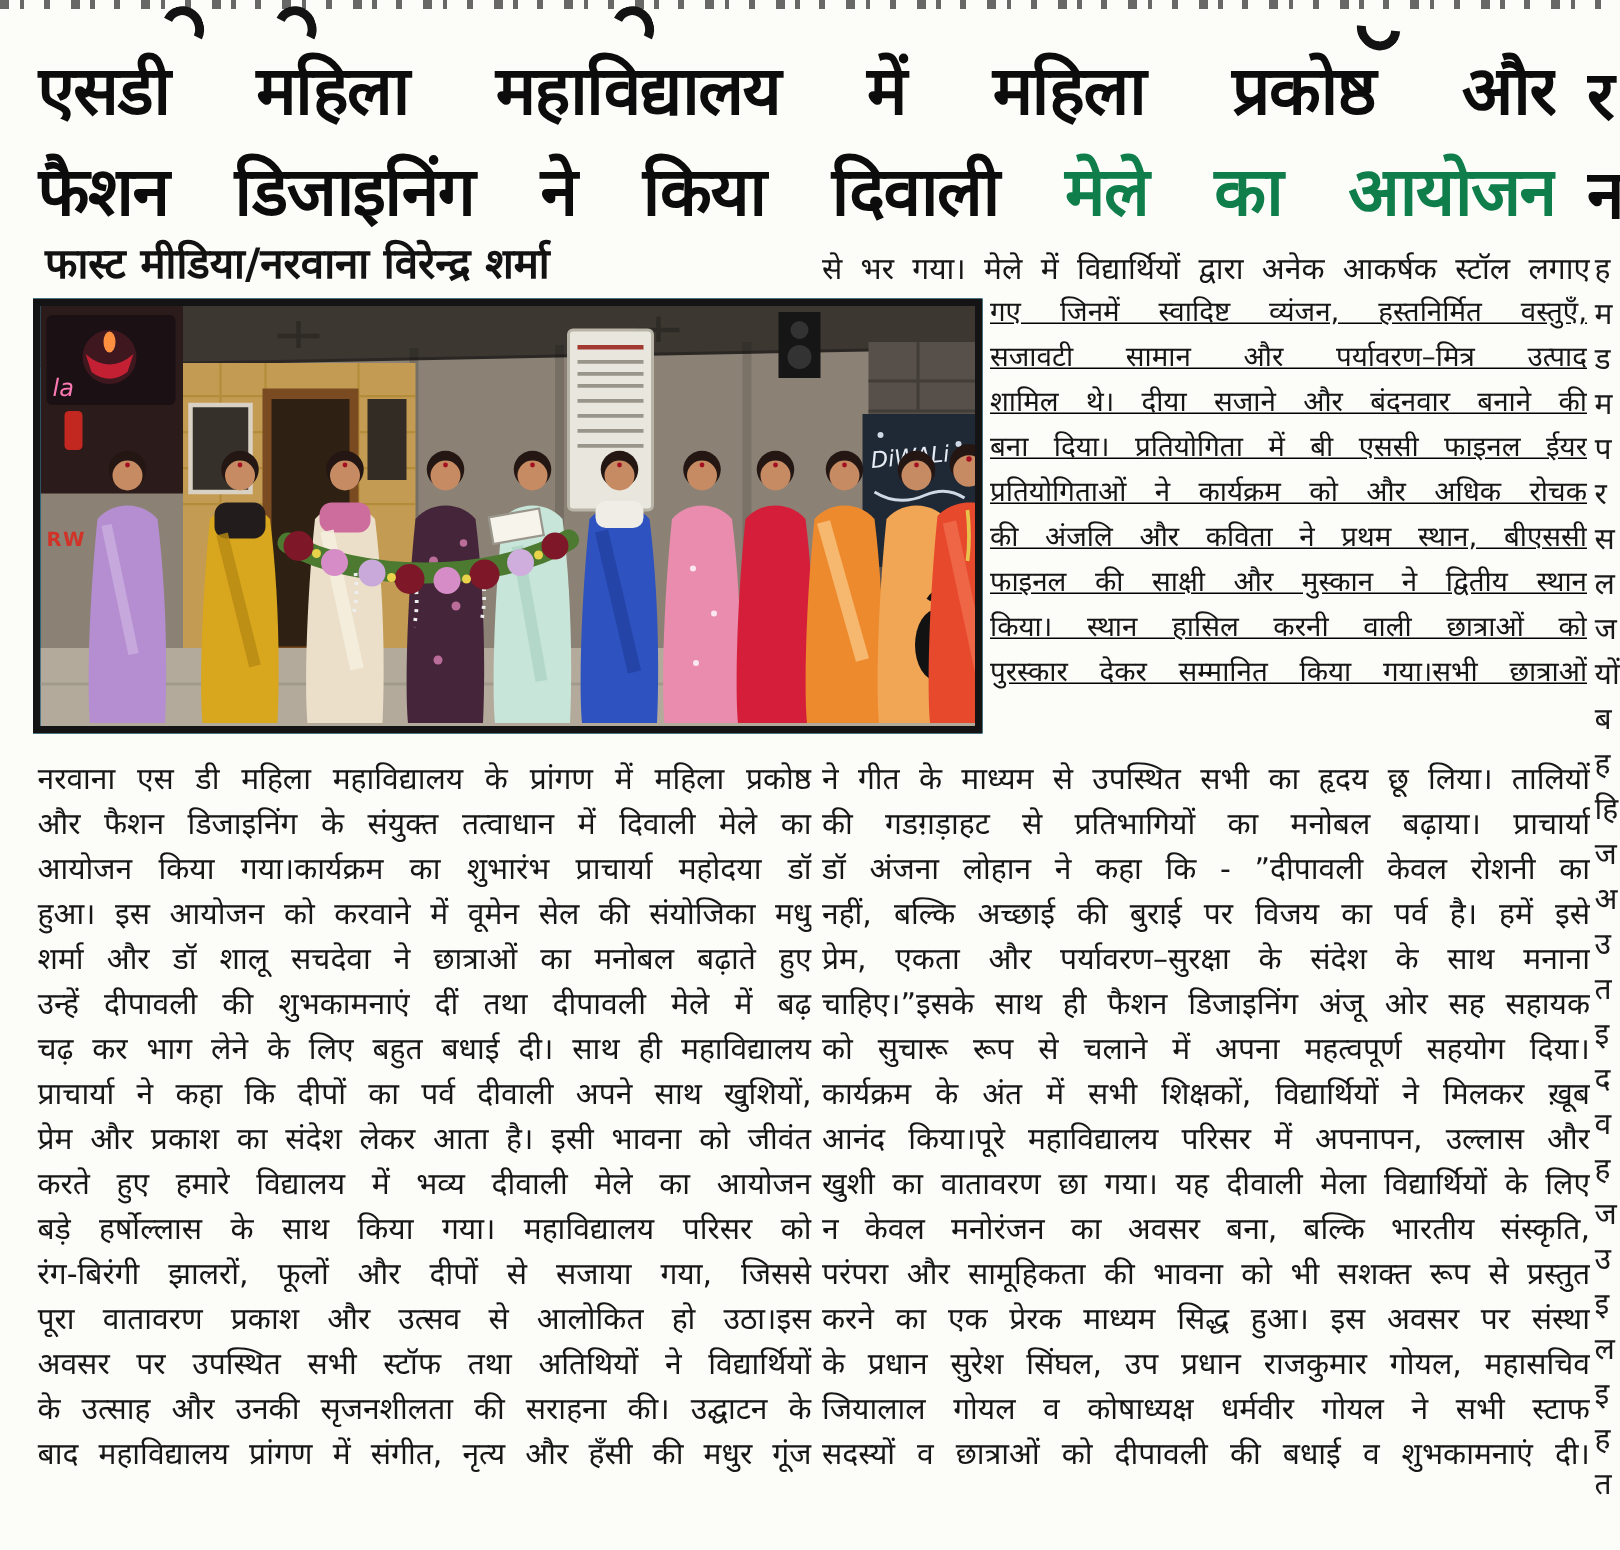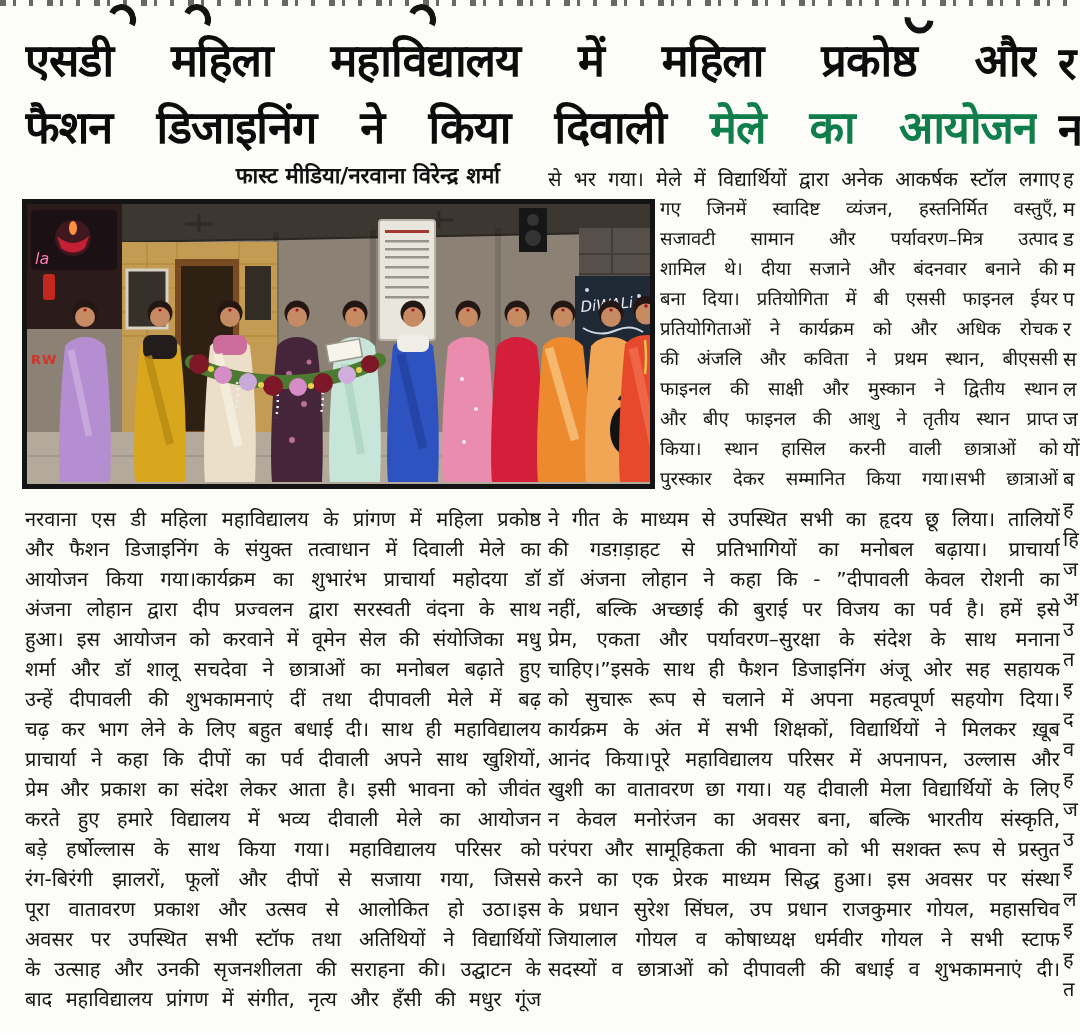--- a/index.html
+++ b/index.html
@@ -27,38 +27,38 @@
     text-align:justify;text-align-last:justify;white-space:nowrap;overflow:hidden;
   }
   .green{color:#0f7e4b;}
   
   .frag{
     left:1058px;width:22px;overflow:hidden;white-space:nowrap;
     font-weight:800;font-size:45px;line-height:62px;color:#0c0c0c;
   }
   #byline{
     left:30px;top:160px;width:470px;height:32px;line-height:32px;
-    text-align:right;font-size:22px;font-weight:700;color:#121212;
+    text-align:left;font-size:28px;font-weight:700;color:#121212;
   }
   
   #photo{
     left:22px;top:199px;width:623px;height:280px;
     border:5px solid #141414;background:#0ea5e9;
   }
   
   .line{
     height:30px;line-height:30px;font-size:20px;color:#161616;
     text-align:justify;text-align-last:justify;white-space:nowrap;overflow:hidden;
   }
   .wrap .line{font-size:18.5px;}
   #right-top-line{
     left:548px;top:164px;width:512px;
   }
   #left-col{left:25px;top:504px;width:516px;}
-  #right-wrap{left:660px;top:194px;width:398px;}
+  #right-wrap{left:660px;top:194px;width:398px;text-decoration:underline;}
   #right-full{left:548px;top:504px;width:512px;}
   #edge-col{left:1063px;top:164px;width:17px;}
   #edge-col .eline{
     height:30px;line-height:30px;font-size:20px;color:#1a1a1a;
     overflow:hidden;white-space:nowrap;
   }
 </style>
 </head>
 <body>
 
@@ -282,21 +282,20 @@
         <circle cx="332" cy="166" r="3" fill="#e8d34a"></circle>
     </g>
   </svg>
 </div>
 
 <div id="right-top-line" class="abs line">से भर गया। मेले में विद्यार्थियों द्वारा अनेक आकर्षक स्टॉल लगाए</div>
 <div id="left-col" class="abs">
     <div class="line">नरवाना एस डी महिला महाविद्यालय के प्रांगण में महिला प्रकोष्ठ</div>
     <div class="line">और फैशन डिजाइनिंग के संयुक्त तत्वाधान में दिवाली मेले का</div>
     <div class="line">आयोजन किया गया।कार्यक्रम का शुभारंभ प्राचार्या महोदया डॉ</div>
-    <div class="line">अंजना लोहान द्वारा दीप प्रज्वलन द्वारा सरस्वती वंदना के साथ</div>
     <div class="line">हुआ। इस आयोजन को करवाने में वूमेन सेल की संयोजिका मधु</div>
     <div class="line">शर्मा और डॉ शालू सचदेवा ने छात्राओं का मनोबल बढ़ाते हुए</div>
     <div class="line">उन्हें दीपावली की शुभकामनाएं दीं तथा दीपावली मेले में बढ़</div>
     <div class="line">चढ़ कर भाग लेने के लिए बहुत बधाई दी। साथ ही महाविद्यालय</div>
     <div class="line">प्राचार्या ने कहा कि दीपों का पर्व दीवाली अपने साथ खुशियों,</div>
     <div class="line">प्रेम और प्रकाश का संदेश लेकर आता है। इसी भावना को जीवंत</div>
     <div class="line">करते हुए हमारे विद्यालय में भव्य दीवाली मेले का आयोजन</div>
     <div class="line">बड़े हर्षोल्लास के साथ किया गया। महाविद्यालय परिसर को</div>
     <div class="line">रंग-बिरंगी झालरों, फूलों और दीपों से सजाया गया, जिससे</div>
     <div class="line">पूरा वातावरण प्रकाश और उत्सव से आलोकित हो उठा।इस</div>
@@ -305,21 +304,20 @@
     <div class="line">बाद महाविद्यालय प्रांगण में संगीत, नृत्य और हँसी की मधुर गूंज</div>
   </div>
 <div id="right-wrap" class="abs wrap">
     <div class="line">गए जिनमें स्वादिष्ट व्यंजन, हस्तनिर्मित वस्तुएँ,</div>
     <div class="line">सजावटी सामान और पर्यावरण–मित्र उत्पाद</div>
     <div class="line">शामिल थे। दीया सजाने और बंदनवार बनाने की</div>
     <div class="line">बना दिया। प्रतियोगिता में बी एससी फाइनल ईयर</div>
     <div class="line">प्रतियोगिताओं ने कार्यक्रम को और अधिक रोचक</div>
     <div class="line">की अंजलि और कविता ने प्रथम स्थान, बीएससी</div>
     <div class="line">फाइनल की साक्षी और मुस्कान ने द्वितीय स्थान</div>
-    <div class="line">और बीए फाइनल की आशु ने तृतीय स्थान प्राप्त</div>
     <div class="line">किया। स्थान हासिल करनी वाली छात्राओं को</div>
     <div class="line">पुरस्कार देकर सम्मानित किया गया।सभी छात्राओं</div>
   </div>
 <div id="right-full" class="abs">
     <div class="line">ने गीत के माध्यम से उपस्थित सभी का हृदय छू लिया। तालियों</div>
     <div class="line">की गडग़ड़ाहट से प्रतिभागियों का मनोबल बढ़ाया। प्राचार्या</div>
     <div class="line">डॉ अंजना लोहान ने कहा कि - ”दीपावली केवल रोशनी का</div>
     <div class="line">नहीं, बल्कि अच्छाई की बुराई पर विजय का पर्व है। हमें इसे</div>
     <div class="line">प्रेम, एकता और पर्यावरण–सुरक्षा के संदेश के साथ मनाना</div>
     <div class="line">चाहिए।”इसके साथ ही फैशन डिजाइनिंग अंजू ओर सह सहायक</div>

